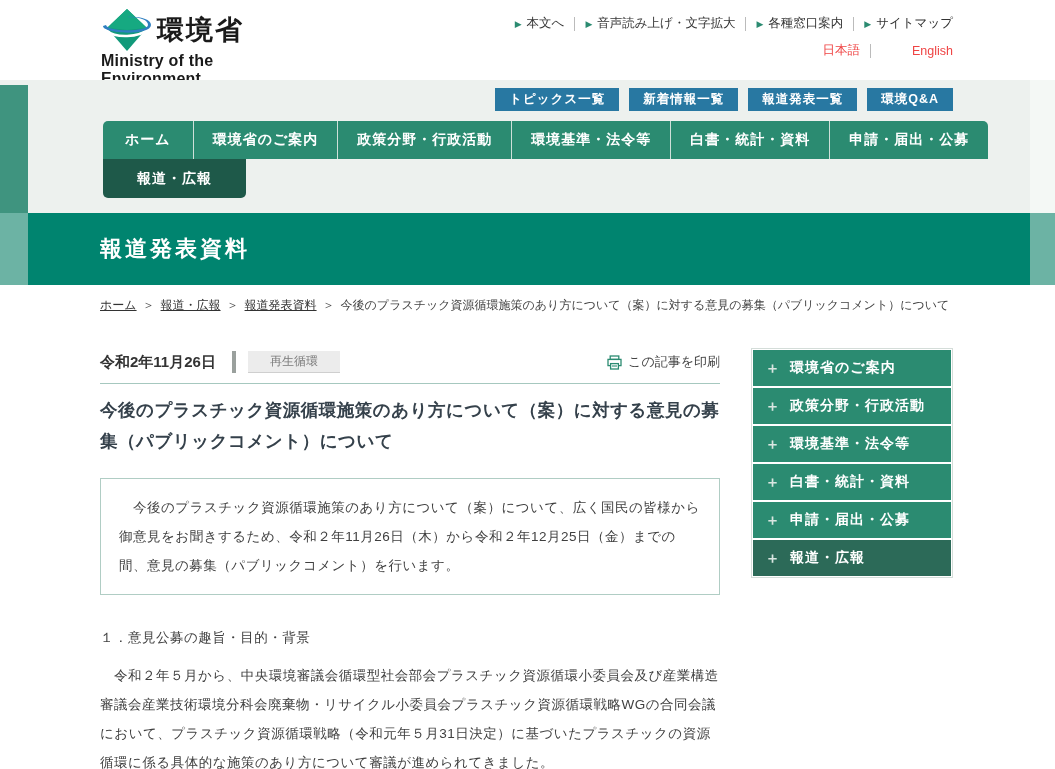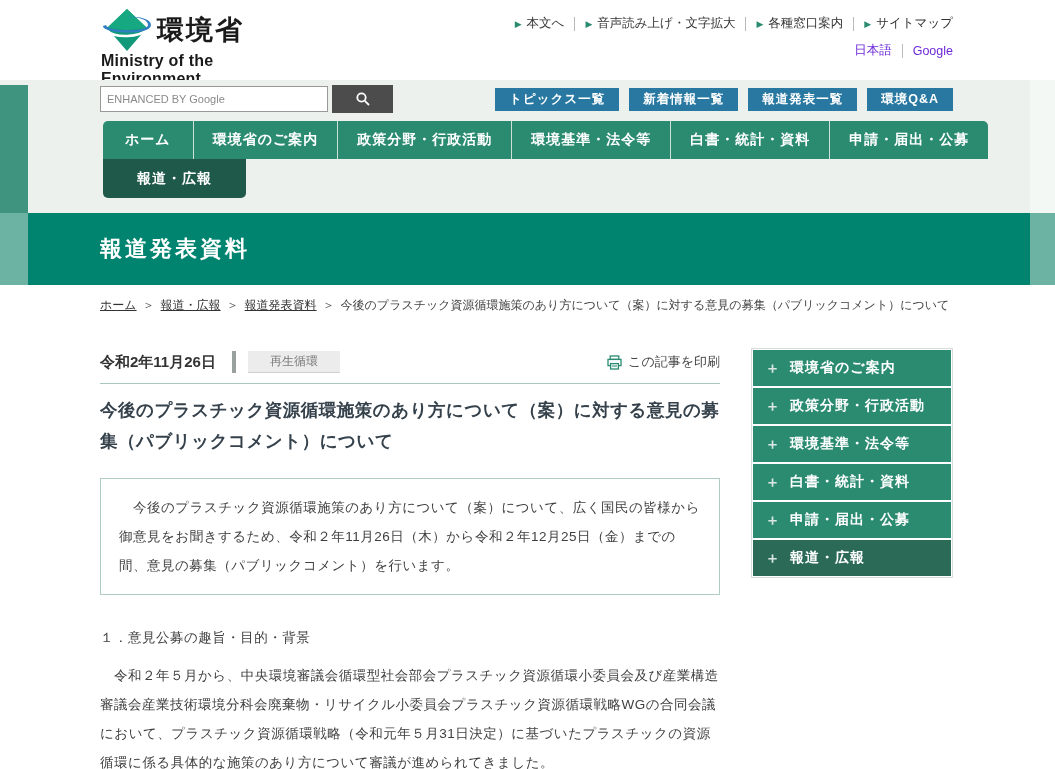--- a/index.html
+++ b/index.html
@@ -14,21 +14,21 @@
   .logo-mark { width:52px; height:48px; }
   .logo-kanji { font-size:27px; font-weight:bold; color:#1a1a1a; letter-spacing:2px; margin-left:4px; }
   .logo-en { font-size:16px; font-weight:bold; color:#1a1a1a; margin-top:-2px; letter-spacing:0.2px; }
 
   .util-links { position:absolute; right:102px; top:15px; display:flex; align-items:center; font-size:12.5px; color:#333; }
   .util-links .sep { width:1px; height:14px; background:#bbb; margin:0 10px; }
   .util-link { display:flex; align-items:center; cursor:pointer; text-decoration:none; color:#333; }
   .util-link .arr { color:#2b8b71; font-size:9px; margin-right:5px; }
   .lang-links { position:absolute; right:102px; top:42px; display:flex; align-items:center; font-size:12.5px; color:#333; }
   .lang-links .sep { width:1px; height:14px; background:#bbb; margin:0 10px; }
-  .lang-link { cursor:pointer; color:#6d28d9; text-decoration:none; }
+  .lang-link { cursor:pointer; color:#ef4444; text-decoration:none;margin-left:31px; }
 
   
   .band { position:absolute; left:0; top:80px; width:1055px; height:133px; background:#edf1ee; }
   .band-left { position:absolute; left:0; top:5px; width:28px; height:128px; background:#3f947f; }
   .band-right { position:absolute; left:1030px; top:0; width:25px; height:133px; background:#f4f8f5; }
 
   .search-row { position:absolute; left:100px; top:5px; display:flex; align-items:center; }
   .search-input { width:228px; height:26px; border:1px solid #999; background:#fff; padding:0 6px; font-size:11px; color:#444; }
   .search-input::placeholder { color:#8a8a8a; font-size:11px; }
   .search-btn { width:61px; height:28px; margin-left:4px; background:#4c4c4c; border:none; display:flex; align-items:center; justify-content:center; cursor:pointer; }
@@ -121,37 +121,28 @@
       <span class="sep"></span>
       <a class="util-link">
           <span class="arr">▶</span>
           <span>サイトマップ</span>
         </a>
     </div>
 
     <div class="lang-links">
       <a class="lang-link">日本語</a>
       <span class="sep"></span>
-      <a class="lang-link">Google</a>
+      <a class="lang-link">English</a>
     </div>
   </div>
 
   <div class="band">
     <div class="band-left"></div>
     <div class="band-right"></div>
 
-    <div class="search-row">
-      <input class="search-input" type="text" placeholder="ENHANCED BY Google" style="">
-      <button class="search-btn">
-        <svg width="16" height="16" viewBox="0 0 16 16">
-            <circle cx="6.5" cy="6.5" r="4.2" fill="none" stroke="#fff" stroke-width="1.8"></circle>
-            <line x1="9.8" y1="9.8" x2="14" y2="14" stroke="#fff" stroke-width="1.8"></line>
-          </svg>
-      </button>
-    </div>
 
     <div class="quick-links">
       <button class="quick-btn">トピックス一覧</button>
       <button class="quick-btn">新着情報一覧</button>
       <button class="quick-btn">報道発表一覧</button>
       <button class="quick-btn">環境Q&amp;A</button>
     </div>
 
     <nav class="main-nav">
       <a class="nav-tab">ホーム</a>

